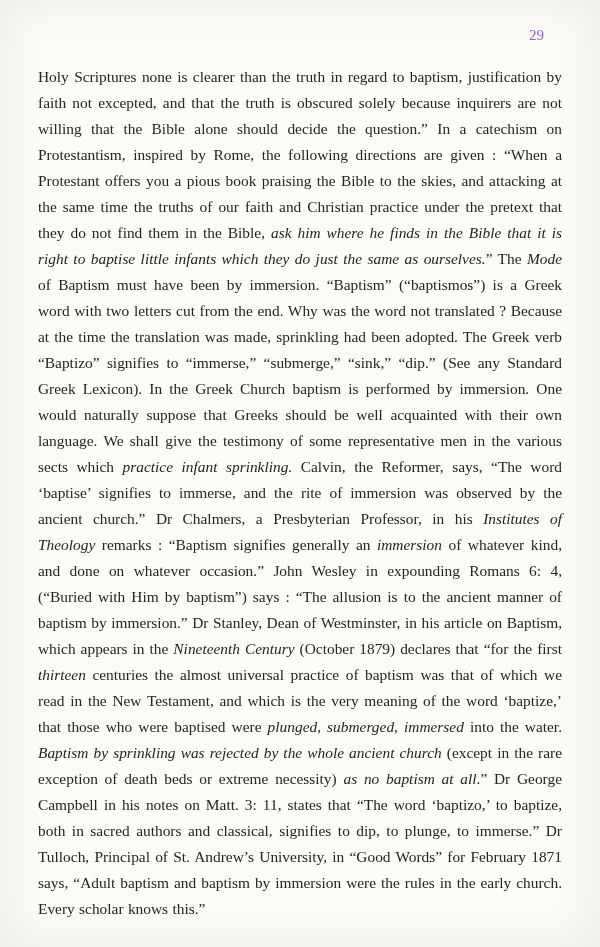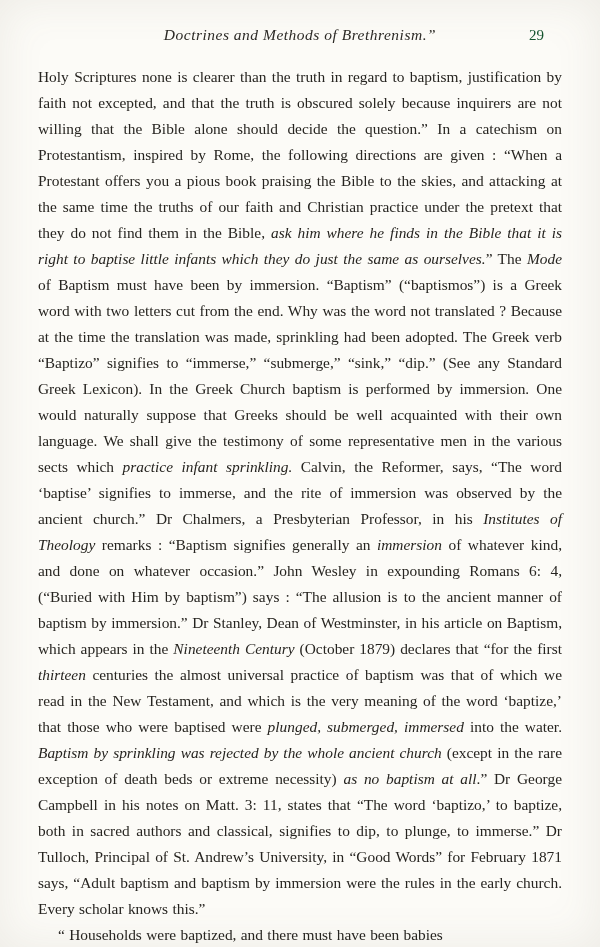--- a/index.html
+++ b/index.html
@@ -28,21 +28,21 @@
     font-style: italic;
     font-size: 15.5px;
     letter-spacing: 0.5px;
     color: #2b2925;
   }
   .page-number {
     position: absolute;
     top: 27px;
     right: 56px;
     font-size: 15px;
-    color: #14532d;
+    color: #8b5cf6;
   }
   .body-text {
     padding: 12px 38px 0 38px;
     font-size: 15.4px;
     line-height: 26px;
     text-align: justify;
     word-spacing: 0.5px;
   }
   .para {
     margin: 0;
@@ -52,20 +52,18 @@
   }
   .it {
     font-style: italic;
   }
 </style>
 </head>
 <body>
 
 <div class="page">
   <div class="header">
-    <div class="running-title">Doctrines and Methods of Brethrenism.”</div>
     <div class="page-number">29</div>
   </div>
   <div class="body-text">
       <p class="para"><span>Holy Scriptures none is clearer than the truth in regard to baptism, justification by faith not excepted, and that the truth is obscured solely because inquirers are not willing that the Bible alone should decide the question.”  In a catechism on Protestantism, inspired by Rome, the following directions are given : “When a Protestant offers you a pious book praising the Bible to the skies, and attacking at the same time the truths of our faith and Christian practice under the pretext that they do not find them in the Bible, </span><span class="it">ask him where he finds in the Bible that it is right to baptise little infants which they do just the same as ourselves.</span><span>”  The </span><span class="it">Mode</span><span> of Baptism must have been by immersion. “Baptism” (“baptismos”) is a Greek word with two letters cut from the end.  Why was the word not translated ?  Because at the time the translation was made, sprinkling had been adopted. The Greek verb “Baptizo” signifies to “immerse,” “submerge,” “sink,” “dip.”  (See any Standard Greek Lexicon).  In the Greek Church baptism is performed by immersion.  One would naturally suppose that Greeks should be well acquainted with their own language.  We shall give the testimony of some representative men in the various sects which </span><span class="it">practice infant sprinkling.</span><span>  Calvin, the Reformer, says, “The word ‘baptise’ signifies to immerse, and the rite of immersion was observed by the ancient church.”  Dr Chalmers, a Presbyterian Professor, in his </span><span class="it">Institutes of Theology</span><span> remarks :  “Baptism signifies generally an </span><span class="it">immersion</span><span> of whatever kind, and done on whatever occasion.” John Wesley in expounding Romans 6: 4, (“Buried with Him by baptism”) says :  “The allusion is to the ancient manner of baptism by immersion.”  Dr Stanley, Dean of Westminster, in his article on Baptism, which appears in the </span><span class="it">Nineteenth Century</span><span> (October 1879) declares that “for the first </span><span class="it">thirteen</span><span> centuries the almost universal practice of baptism was that of which we read in the New Testament, and which is the very meaning of the word ‘baptize,’ that those who were baptised were </span><span class="it">plunged, submerged, immersed</span><span> into the water.  </span><span class="it">Baptism by sprinkling was rejected by the whole ancient church</span><span> (except in the rare exception of death beds or extreme necessity) </span><span class="it">as no baptism at all</span><span>.”  Dr George Campbell in his notes on Matt. 3: 11, states that “The word ‘baptizo,’ to baptize, both in sacred authors and classical, signifies to dip, to plunge, to immerse.”  Dr Tulloch, Principal of St. Andrew’s University, in “Good Words” for February 1871 says, “Adult baptism and baptism by immersion were the rules in the early church.  Every scholar knows this.”</span></p>
-      <p class="para indent"><span>“ Households were baptized, and there must have been babies</span></p>
     </div>
 </div>
 
 </body></html>

